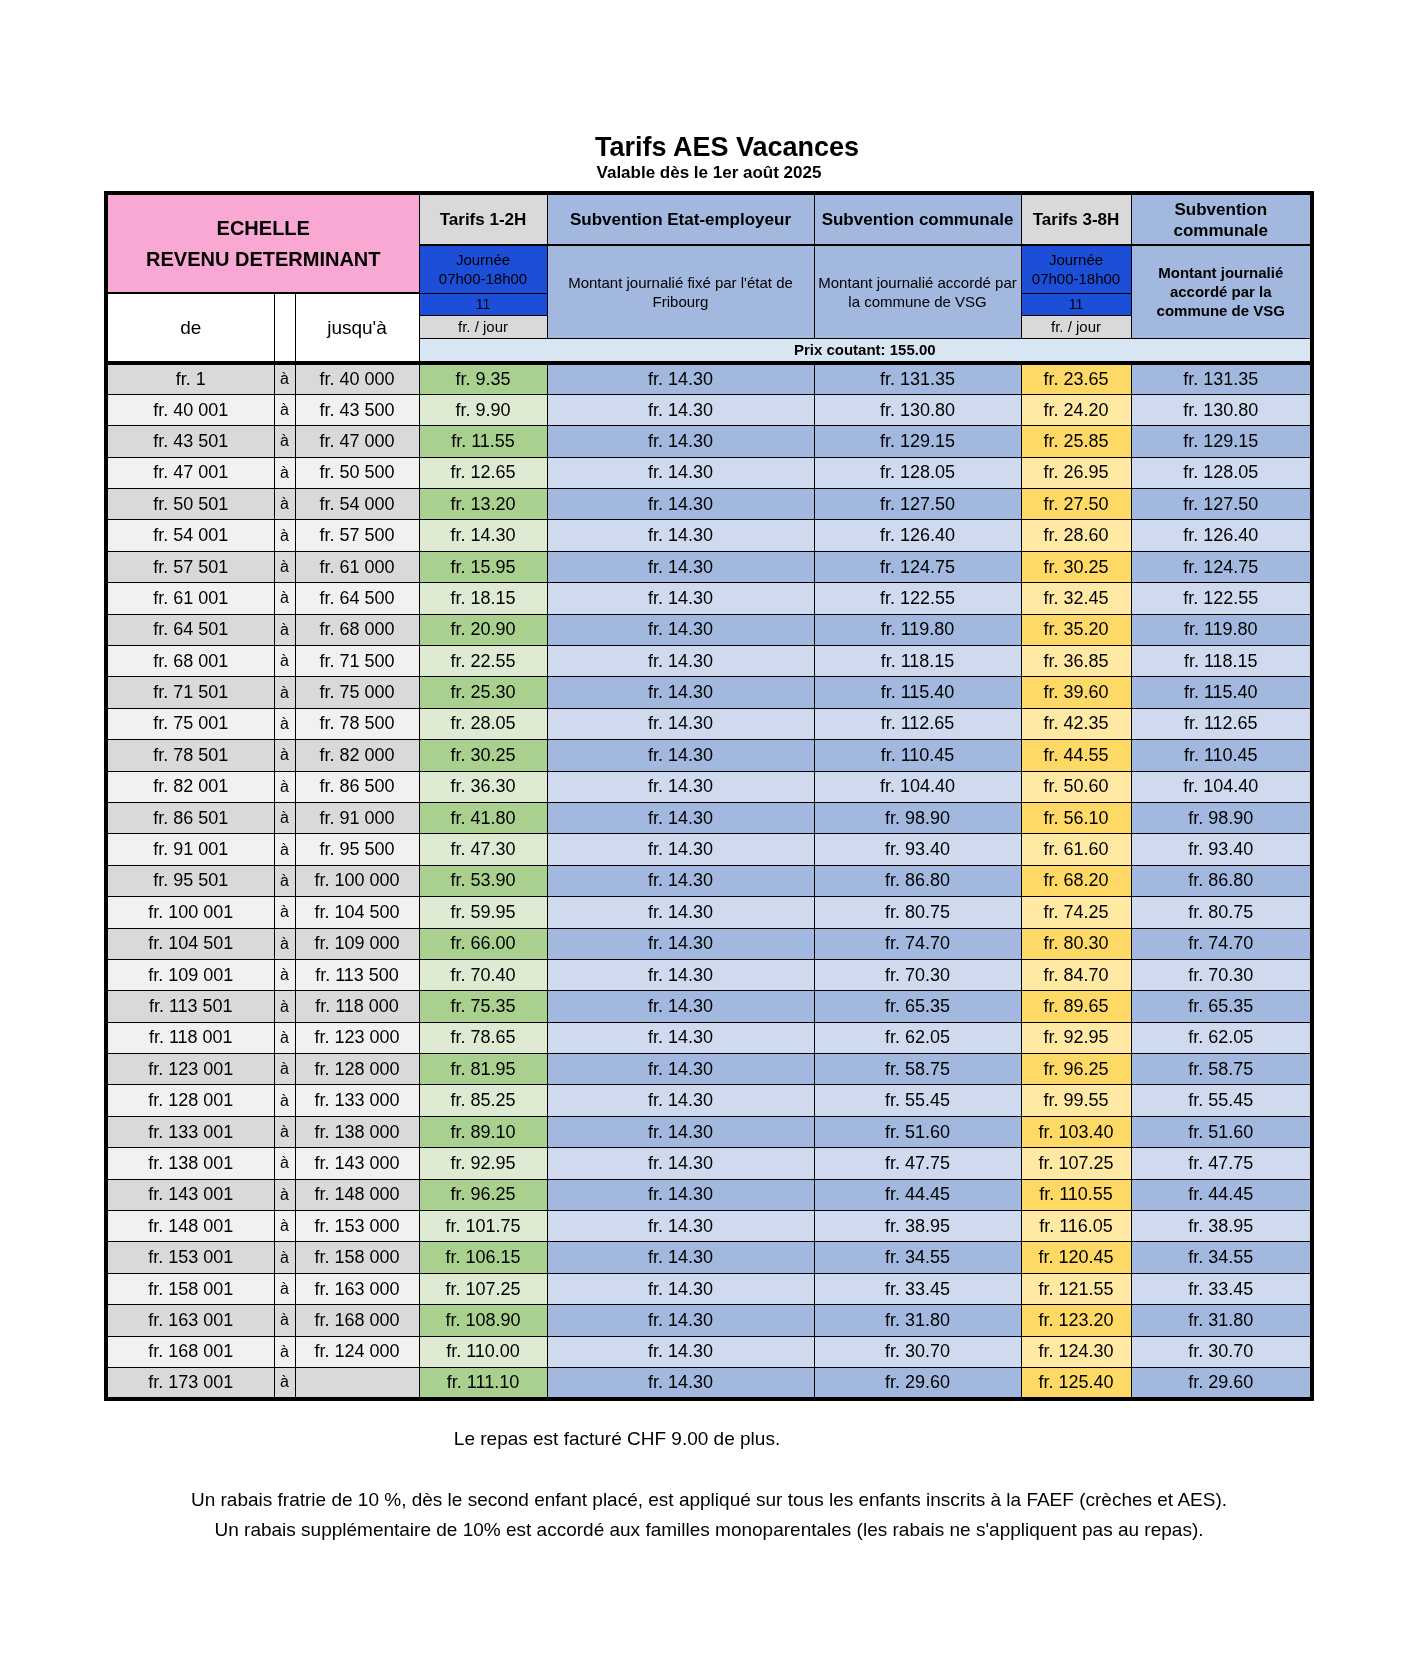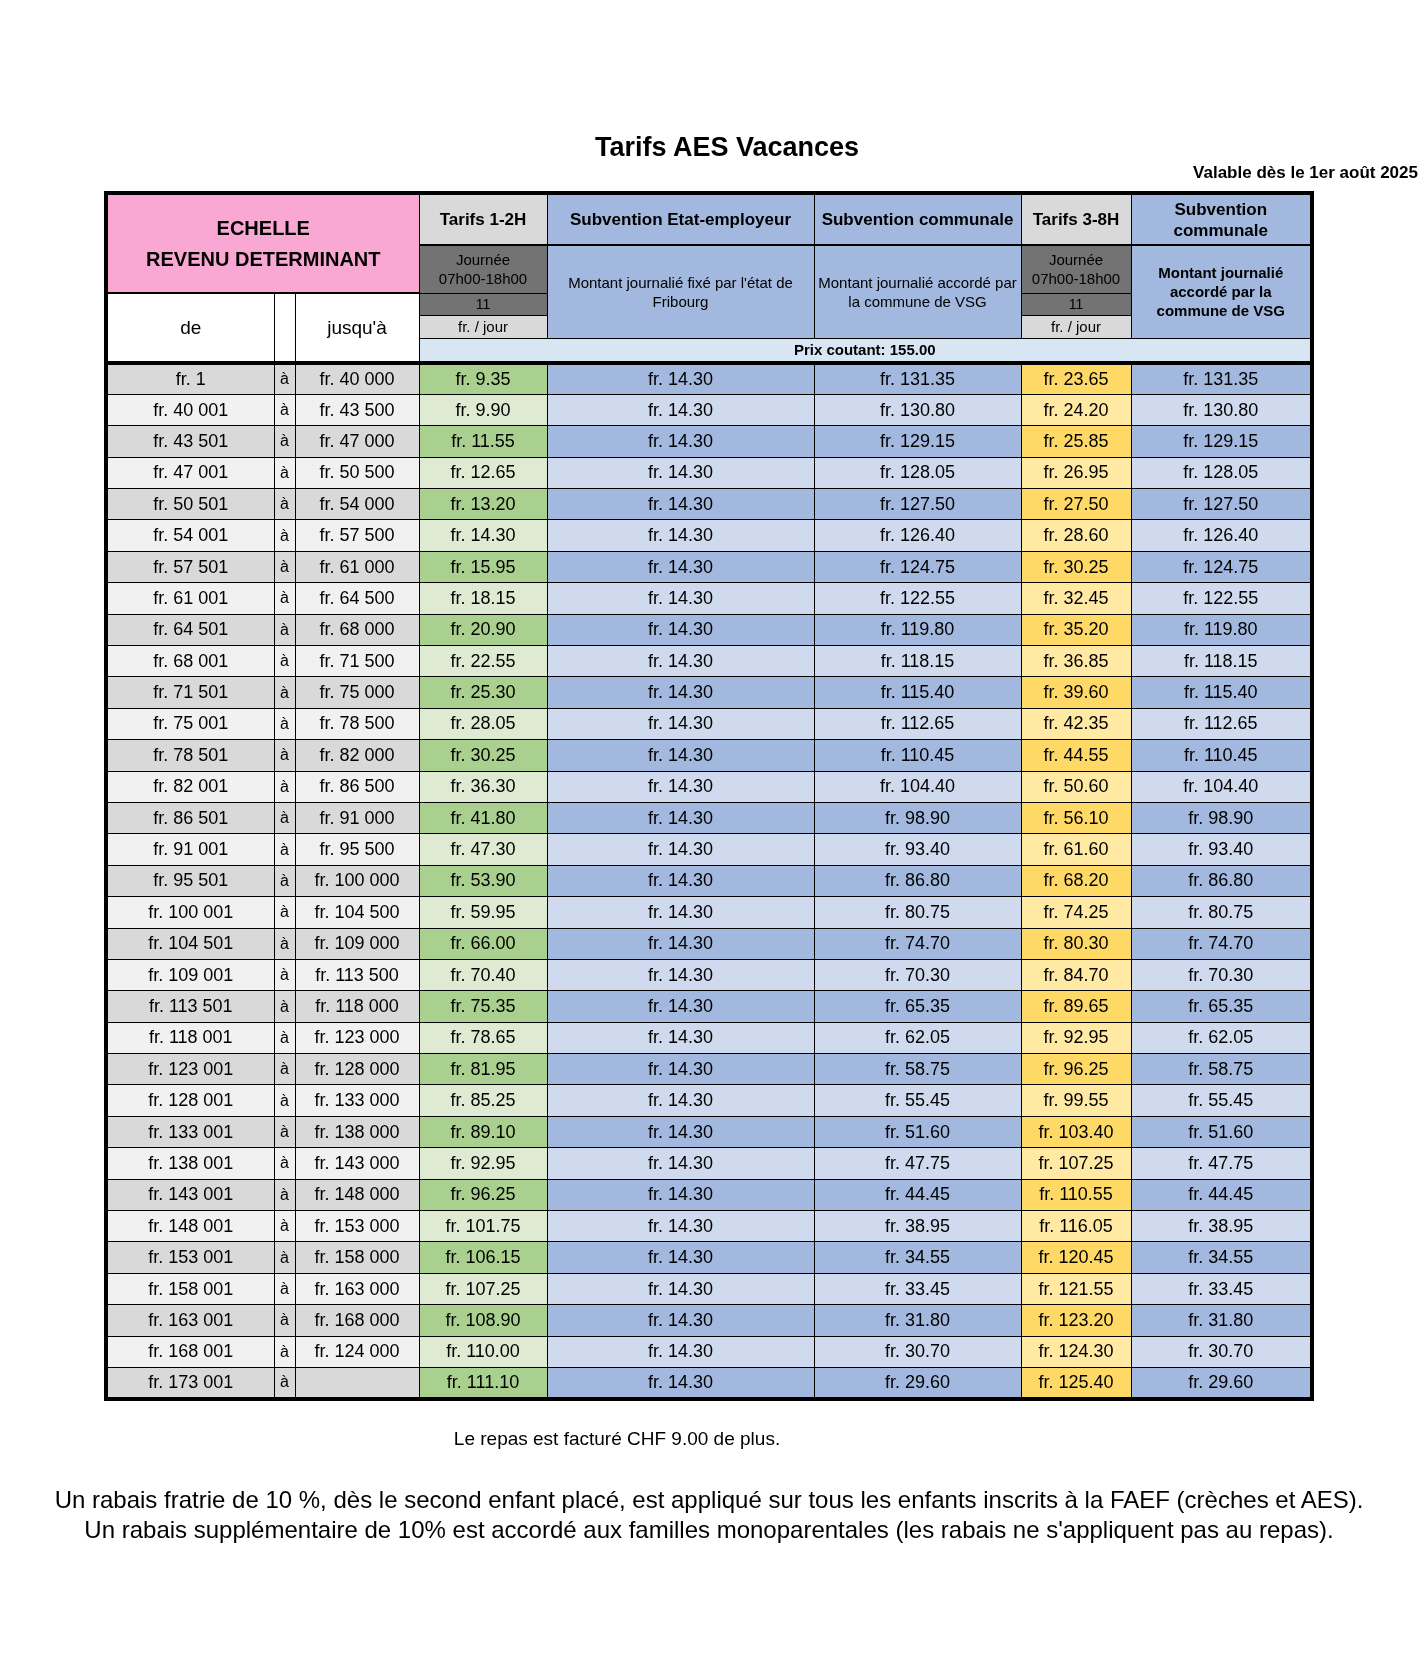--- a/index.html
+++ b/index.html
@@ -12,21 +12,21 @@
     overflow:hidden;
   }
   .doc-title{
     margin:132px 0 0 18px;
     width:1418px;
     text-align:center;
     font-size:27px;font-weight:bold;line-height:30px;
   }
   .doc-subtitle{
     width:1418px;
-    text-align:right;
+    text-align:center;
     font-size:17px;font-weight:bold;line-height:22px;
   }
   table.tariff{
     margin:7px 0 0 104px;
     border-collapse:collapse;
     table-layout:fixed;
     width:1206px;
     border:4px solid #000;
   }
   table.tariff td{
@@ -53,41 +53,41 @@
   td.echelle{font-weight:bold;font-size:20px;line-height:31px;background:#f9a8d4;}
   td.range-hdr{font-size:19px;background:#fff;}
   td.prix{
     font-weight:bold;font-size:15px;
     background:var(--blue_pale,#D8E5F2);
   }
   td.thickbottom{border-bottom-width:4px !important;margin-top:18px;}
   
   .bg-gray{background:var(--gray_header,#D9D9D9);}
   .bg-blue{background:var(--blue_dark,#A2B8DE);}
-  .bg-white{background:#737373;}
+  .bg-white{background:#1d4ed8;}
   
   tbody tr{height:31.4px;}
   tbody td{font-size:18px;}
   tbody td.f-mid{font-size:16px;}
   tr.dark td.c-gray{background:var(--gray_dark,#D9D9D9);}
   tr.dark td.c-green{background:var(--green_dark,#A9D08E);}
   tr.dark td.c-blue{background:var(--blue_dark,#A2B8DE);}
   tr.dark td.c-yellow{background:var(--yellow_dark,#FFD966);}
   tr.light td.c-gray{background:var(--gray_light,#F1F1F1);}
   tr.light td.c-green{background:var(--green_light,#DEEBD2);}
   tr.light td.c-blue{background:var(--blue_light,#CFDAEE);}
   tr.light td.c-yellow{background:var(--yellow_light,#FFE9A3);}
   
   .note1{
     margin-top:26px;width:1234px;text-align:center;
     font-size:19px;line-height:24px;
   }
   .note2{
     margin-top:34px;width:1418px;text-align:center;
-    font-size:24px;line-height:30px;
+    font-size:19px;line-height:30px;
   }
 </style>
 </head>
 <body>
 
 <div class="page">
 
   <div class="doc-title">Tarifs AES Vacances</div>
   <div class="doc-subtitle">Valable dès le 1er août 2025</div>
 

